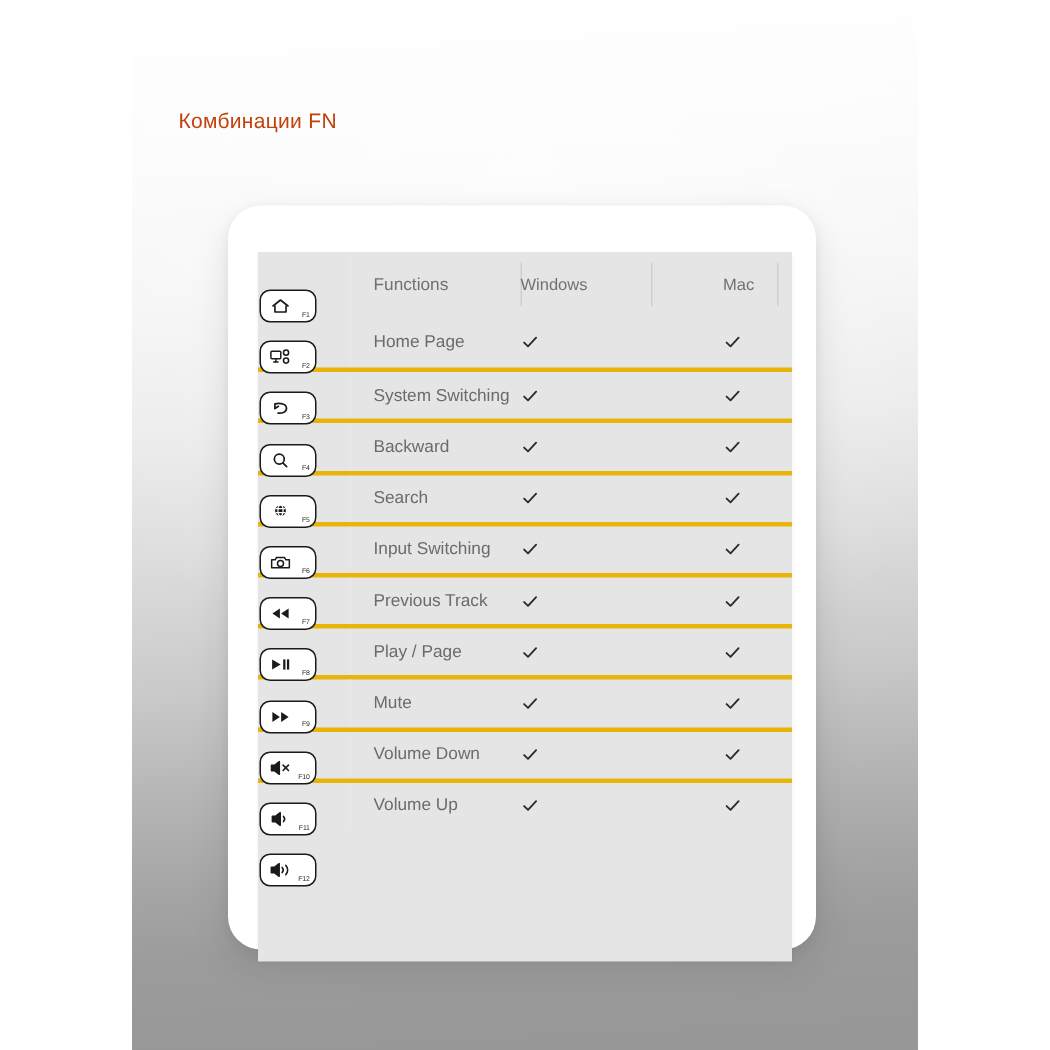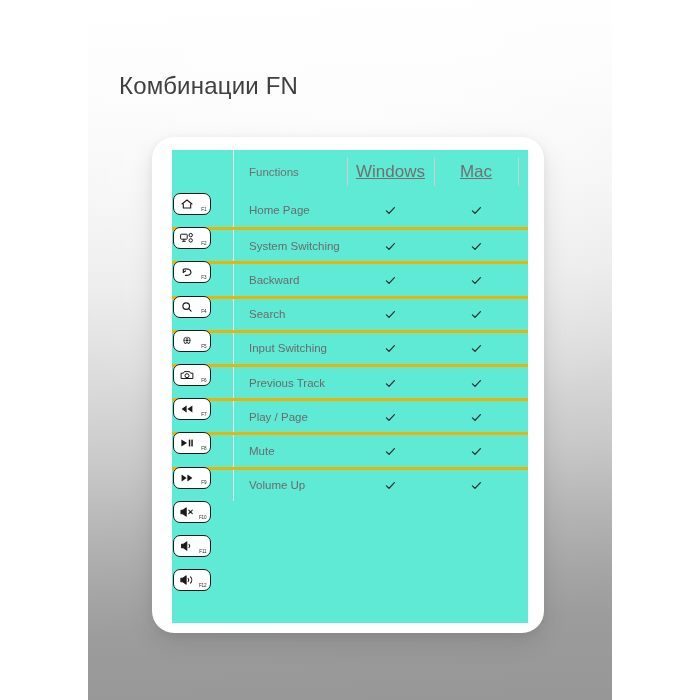--- a/index.html
+++ b/index.html
@@ -48,24 +48,24 @@
     width: 524px;
     height: 700px;
     background: radial-gradient(120% 80% at 50% 18%, rgba(255,255,255,0.55) 0%, rgba(255,255,255,0.0) 60%);
     pointer-events: none;
   }
 
   .page-title {
     position: absolute;
     left: 119px;
     top: 72px;
-    font-size: 24px;
+    font-size: 14px;
     font-weight: 400;
     letter-spacing: 0.2px;
-    color: #404040;
+    color: #c2410c;
     white-space: nowrap;
   }
 
   
   .card {
     position: absolute;
     left: 152px;
     top: 137px;
     width: 392px;
     height: 496px;
@@ -73,24 +73,24 @@
     border-radius: 22px;
     box-shadow:
       0 10px 26px rgba(0,0,0,0.10),
       0 2px 8px rgba(0,0,0,0.06);
   }
 
   
   .panel {
     position: absolute;
     left: 172px;
-    top: 150px;
+    top: 168px;
     width: 356px;
     height: 473px;
-    background: #5eead4;
+    background: #e5e5e5;
     box-shadow: 0 1px 3px rgba(0,0,0,0.05);
     overflow: hidden;
   }
 
   
   .table {
     position: absolute;
     left: 0;
     top: 0;
     width: 356px;
@@ -145,28 +145,26 @@
     white-space: nowrap;
   }
   .row.header .cell-func {
     color: #707070;
   }
 
   .cell-win, .cell-mac {
     position: absolute;
     top: 50%;
     transform: translateY(-50%);
-    font-size: 17px;
+    font-size: 11px;
     color: #707070;
-    text-align: center;
     white-space: nowrap;
-    text-decoration: underline;
   }
   .cell-win { left: 175px; width: 87px; }
-  .cell-mac { left: 262px; width: 84px; }
+  .cell-mac { left: 262px; width: 84px; padding-left: 48px; }
 
   .check {
     display: inline-block;
     width: 13px;
     height: 13px;
     vertical-align: middle;
   }
   .check svg { display: block; }
 
   
@@ -303,20 +301,30 @@
           <div class="cell-func">Mute</div>
           <div class="cell-win"><span class="check"><svg viewBox="0 0 14 14" width="13" height="13" fill="none" stroke="#2c2c2c" stroke-width="1.35" stroke-linecap="round" stroke-linejoin="round">
                 <path d="M2.6 7.4 L5.4 10.1 L11.2 3.9"></path>
               </svg></span></div>
           <div class="cell-mac"><span class="check"><svg viewBox="0 0 14 14" width="13" height="13" fill="none" stroke="#2c2c2c" stroke-width="1.35" stroke-linecap="round" stroke-linejoin="round">
                 <path d="M2.6 7.4 L5.4 10.1 L11.2 3.9"></path>
               </svg></span></div>
         </div>
         <div class="row body">
           <div class="vline-func"></div>
+          <div class="cell-func">Volume Down</div>
+          <div class="cell-win"><span class="check"><svg viewBox="0 0 14 14" width="13" height="13" fill="none" stroke="#2c2c2c" stroke-width="1.35" stroke-linecap="round" stroke-linejoin="round">
+                <path d="M2.6 7.4 L5.4 10.1 L11.2 3.9"></path>
+              </svg></span></div>
+          <div class="cell-mac"><span class="check"><svg viewBox="0 0 14 14" width="13" height="13" fill="none" stroke="#2c2c2c" stroke-width="1.35" stroke-linecap="round" stroke-linejoin="round">
+                <path d="M2.6 7.4 L5.4 10.1 L11.2 3.9"></path>
+              </svg></span></div>
+        </div>
+        <div class="row body">
+          <div class="vline-func"></div>
           <div class="cell-func">Volume Up</div>
           <div class="cell-win"><span class="check"><svg viewBox="0 0 14 14" width="13" height="13" fill="none" stroke="#2c2c2c" stroke-width="1.35" stroke-linecap="round" stroke-linejoin="round">
                 <path d="M2.6 7.4 L5.4 10.1 L11.2 3.9"></path>
               </svg></span></div>
           <div class="cell-mac"><span class="check"><svg viewBox="0 0 14 14" width="13" height="13" fill="none" stroke="#2c2c2c" stroke-width="1.35" stroke-linecap="round" stroke-linejoin="round">
                 <path d="M2.6 7.4 L5.4 10.1 L11.2 3.9"></path>
               </svg></span></div>
         </div>
       </div>
   </div>

